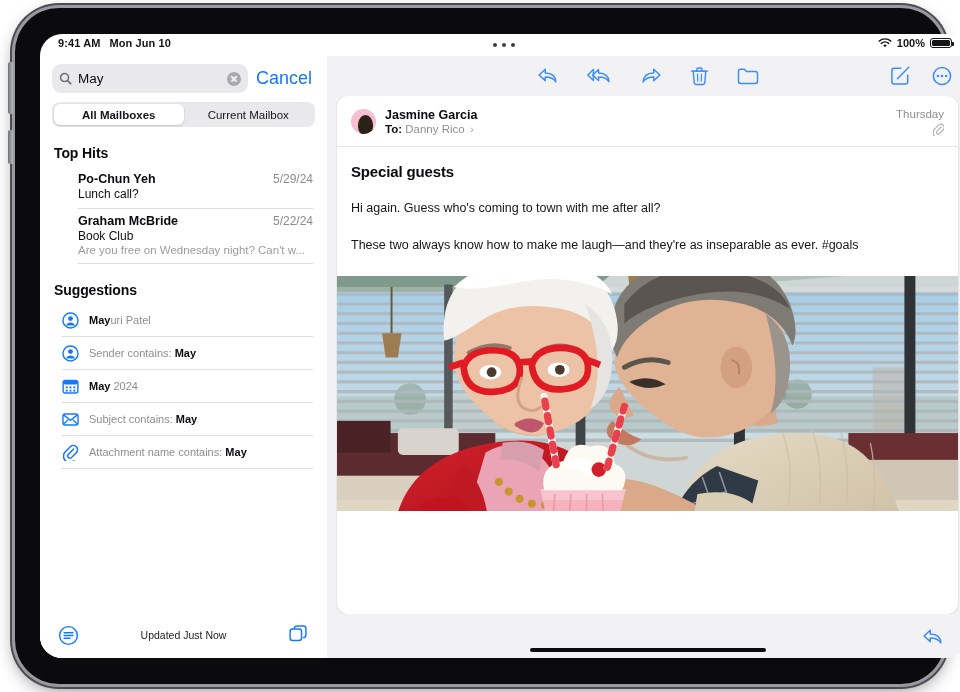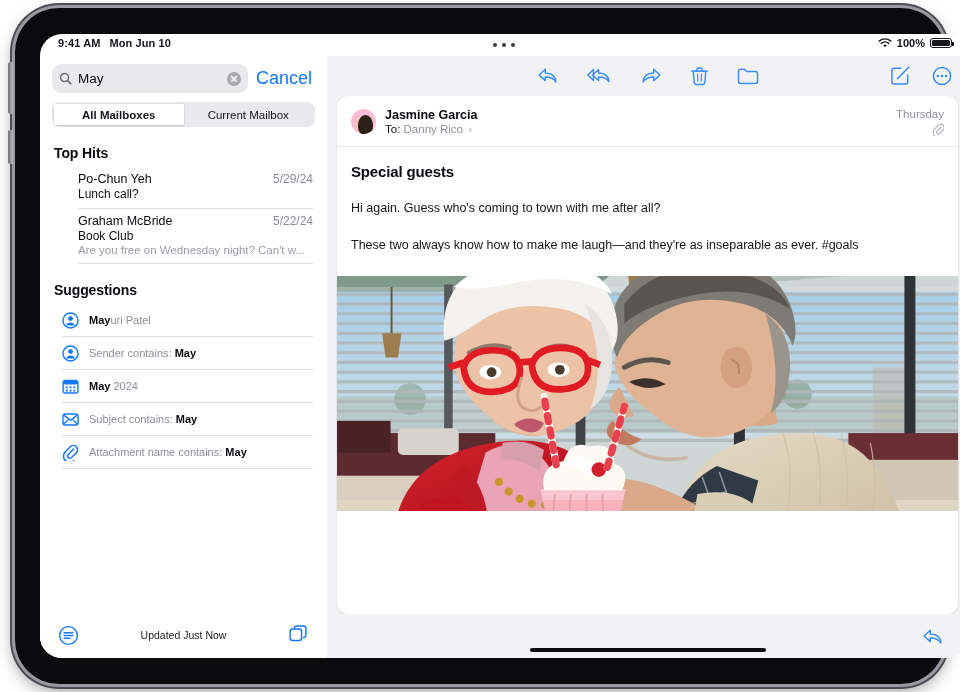--- a/index.html
+++ b/index.html
@@ -59,32 +59,32 @@
   }
   .clearbtn:before{ transform:rotate(45deg); }
   .clearbtn:after{ transform:rotate(-45deg); }
   .cancel{ font-size:18px; color:#1478ff; padding-right:3px; }
 
   
   .segmented{
     margin:9px 12px 0 12px; height:25px; background:#e9e9ec; border-radius:8px;
     display:flex; padding:2px; position:relative;
   }
-  .seg{ flex:1; display:flex; align-items:center; justify-content:center; font-size:11.5px; color:#15151a; border-radius:0; font-weight:500; }
+  .seg{ flex:1; display:flex; align-items:center; justify-content:center; font-size:11.5px; color:#15151a; border-radius:6px; font-weight:500; }
   .seg.active{ background:#ffffff; box-shadow:0 1px 2px rgba(0,0,0,.14), 0 0 0 .5px rgba(0,0,0,.04); font-weight:bold; }
 
   
   .sec-title{ font-size:14px; font-weight:bold; color:#0a0a0f; padding:18px 0 6px 14px; letter-spacing:-.1px; }
 
   .scroller{ flex:1; overflow:hidden; }
 
   
   .hit{ padding:5px 14px 7px 38px; position:relative; }
   .hit .hrow{ display:flex; align-items:baseline; }
-  .hit .hname{ font-size:12.5px; font-weight:normal; color:#0a0a0f; flex:1; }
+  .hit .hname{ font-size:12.5px; font-weight:bold; color:#0a0a0f; flex:1; }
   .hit .hdate{ font-size:12px; color:#8b8b93; }
   .hit .hsubj{ font-size:12px; color:#101015; margin-top:1px; font-weight:500; }
   .hit .hprev{ font-size:11.5px; color:#9b9ba2; margin-top:1px; white-space:nowrap; overflow:hidden; }
   .hitsep{ height:1px; background:#dededf; margin-left:38px; margin-right:14px; }
 
   
   .sug{ display:flex; align-items:center; gap:10px; padding:0 14px 0 22px; height:32px; }
   .sug .sicon{ width:17px; height:17px; flex:none; display:flex; align-items:center; justify-content:center; }
   .sug .stext{ font-size:11px; color:#8d8d95; white-space:nowrap; }
   .sug .stext b{ color:#0a0a0f; font-weight:bold; }
@@ -112,21 +112,21 @@
   .msghead{ display:flex; align-items:flex-start; padding:12px 14px 10px 14px; }
   .avatar{
     width:25px; height:25px; border-radius:50%; background:#f7bdd2; flex:none; margin-top:1px;
     position:relative; overflow:hidden;
   }
   .avatar .hair{ position:absolute; left:7px; top:6px; width:15px; height:20px; background:#2c2117; border-radius:50% 50% 42% 42%; }
   .avatar .face{ position:absolute; left:5px; top:9px; width:10px; height:13px; background:#f1c7ae; border-radius:50%; }
   .mh-text{ margin-left:9px; flex:1; }
   .mh-name{ font-size:12.5px; font-weight:bold; color:#0a0a0f; }
   .mh-to{ font-size:11.5px; color:#8e8e96; margin-top:1px; }
-  .mh-to b{ color:#101015; font-weight:normal; }
+  .mh-to b{ color:#101015; font-weight:bold; }
   .mh-to .chev{ color:#a8a8b0; margin-left:2px; }
   .mh-right{ text-align:right; }
   .mh-date{ font-size:11.5px; color:#8e8e96; }
   .mh-clip{ margin-top:3px; }
   .mdivider{ height:1px; background:#e6e6e8; margin:0 0 0 0; }
 
   .mbody{ padding:16px 14px 0 14px; }
   .msubject{ font-size:15px; font-weight:bold; color:#0a0a0f; letter-spacing:-.15px; }
   .mpara{ font-size:12.5px; color:#15151a; margin-top:19px; line-height:1.45; }
   .mphoto{ margin:22px 0 0 0; width:100%; height:235px; position:relative; overflow:hidden; }

